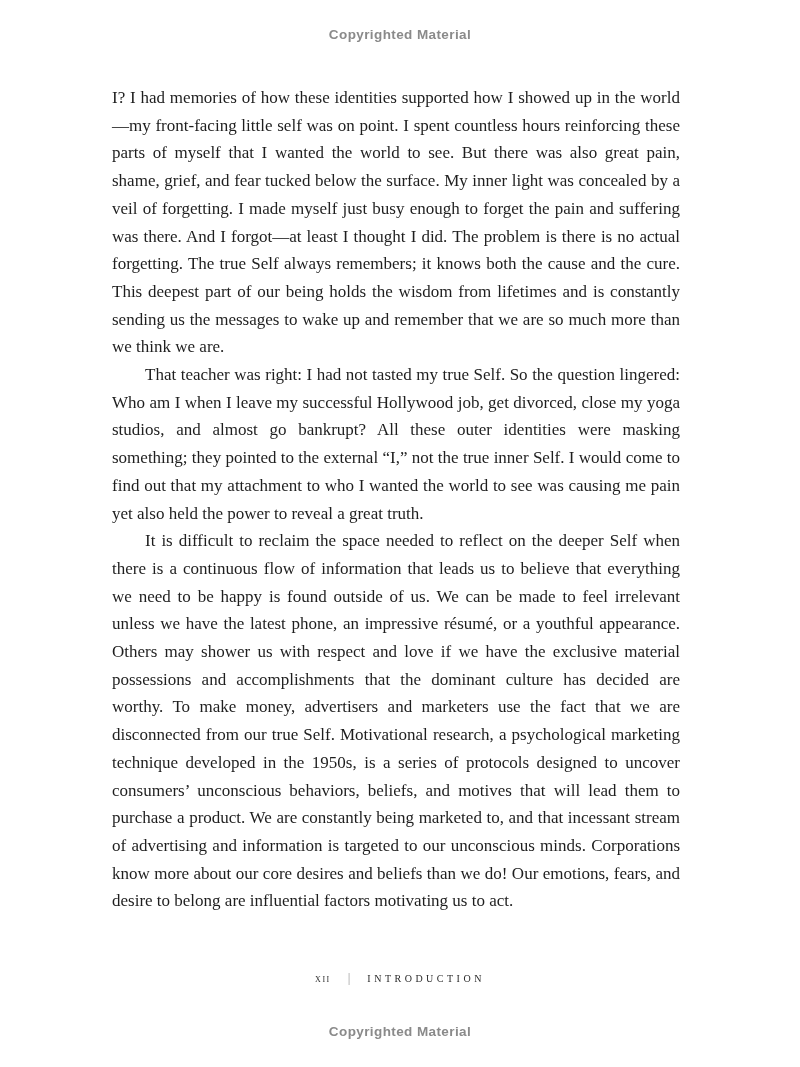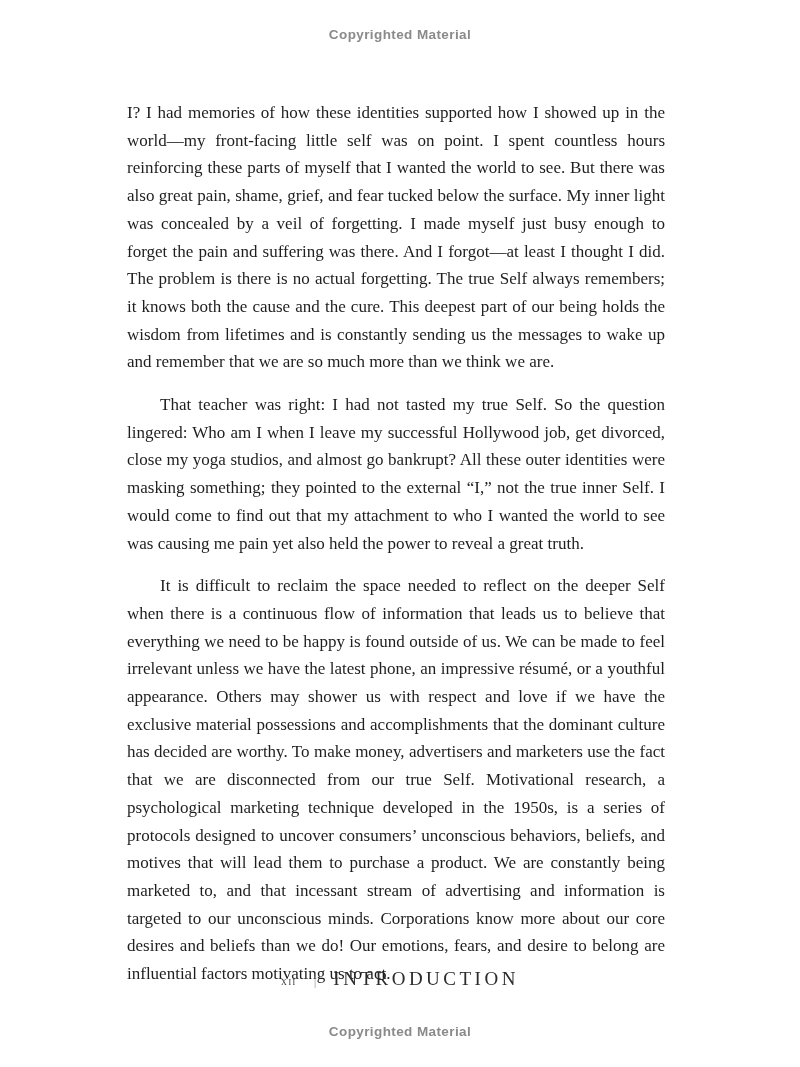--- a/index.html
+++ b/index.html
@@ -34,21 +34,21 @@
     top: 84px;
     width: 568px;
     font-family: "Liberation Serif", serif;
     font-size: 17px;
     line-height: 27.7px;
     color: #1e1e1e;
     text-align: justify;
     text-justify: inter-word;
   }
   .textblock p {
-    margin: 15px;
+    margin: 0;
     padding: 0;
   }
   .textblock p.indent {
     text-indent: 33px;
   }
 
   .footer {
     position: absolute;
     top: 968px;
     left: 0;
@@ -61,21 +61,21 @@
     font-variant: small-caps;
     font-size: 12px;
     letter-spacing: 1.5px;
   }
   .footer .separator {
     color: #9a9a9a;
     font-size: 13px;
     margin: 0 13px;
   }
   .footer .section-title {
-    font-size: 19px;
+    font-size: 10px;
     letter-spacing: 3.5px;
     margin-top: 40px;
   }
 </style>
 </head>
 <body>
 
 <div class="page">
 
   <div class="copyright-notice copyright-top">Copyrighted Material</div>

